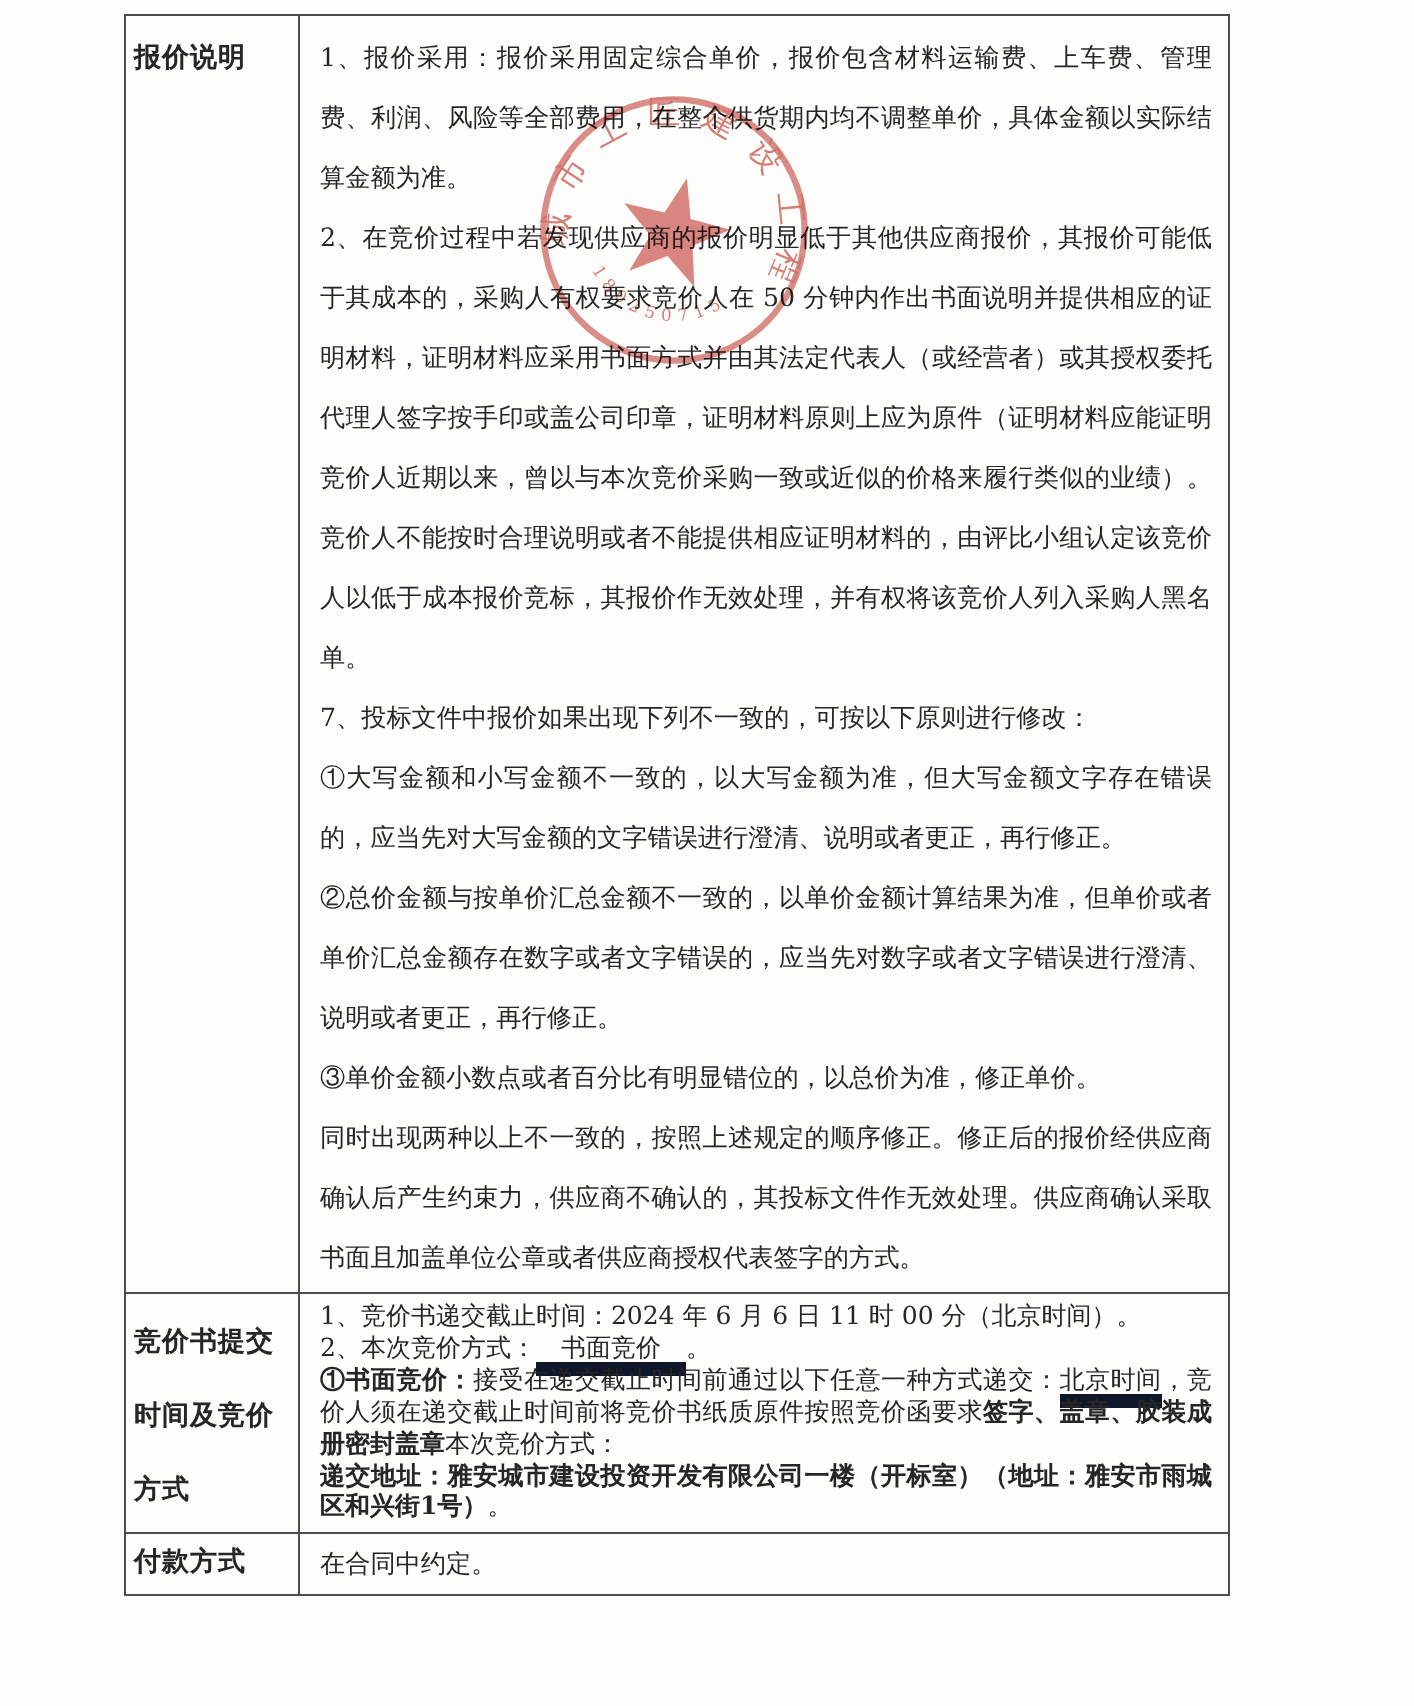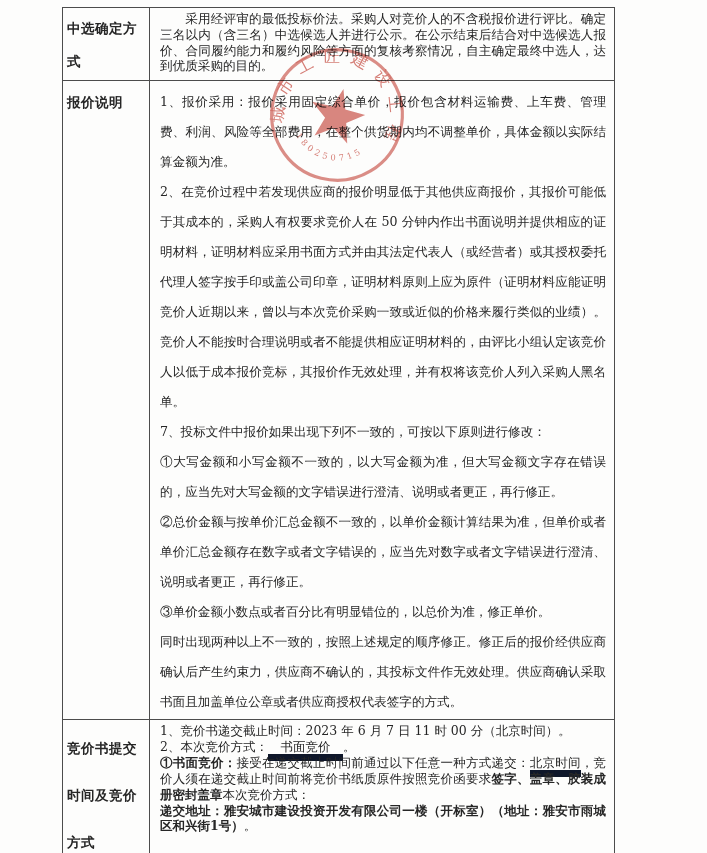--- a/index.html
+++ b/index.html
@@ -30,21 +30,21 @@
   td.content p{margin:0;}
   tr.r1{height:64px;}
   tr.r1 td.label{padding-top:4px;}
   tr.r1 td.content{line-height:15.8px;padding-top:3px;}
   tr.r1 td.content p{text-indent:2em;}
   tr.r2{height:572px;}
   tr.r2 td.label{padding-top:12px;line-height:18px;}
   tr.r2 td.content{padding-top:6px;}
   tr.r2 td.content p{line-height:30px;}
   tr.r3{height:115px;}
-  tr.r3 td.label{padding-top:6px;line-height:47px;font-family:Liberation Mono, monospace;}
+  tr.r3 td.label{padding-top:6px;line-height:37px;}
   tr.r3 td.content{padding-top:3px;}
   tr.r3 td.content p{line-height:15.9px;font-size:12.5px;}
   tr.r4{height:31px;}
   tr.r4 td.label{line-height:27px;padding-top:1px;}
   tr.r4 td.content{line-height:27px;padding-top:1px;}
   .b{font-weight:bold;}
   .u{border-bottom:7px solid #0f172a;}
   .seal{
     position:absolute;left:248px;top:26px;width:178px;height:178px;
     transform:rotate(14deg);
@@ -52,42 +52,36 @@
   }
   .seal text{font-family:"DejaVu Serif","Liberation Serif",serif;}
 </style>
 </head>
 <body>
 
 <div class="page">
 
   <table class="doc">
     <tbody>
-        <tr class="r1">
-      <td class="label">中选确定方式</td>
-      <td class="content">
-        <p>采用经评审的最低投标价法。采购人对竞价人的不含税报价进行评比。确定三名以内（含三名）中选候选人并进行公示。在公示结束后结合对中选候选人报价、合同履约能力和履约风险等方面的复核考察情况，自主确定最终中选人，达到优质采购的目的。</p>
-      </td>
-    </tr>
     <tr class="r2">
       <td class="label">报价说明</td>
       <td class="content">
             <p><span>1、报价采用：报价采用固定综合单价，报价包含材料运输费、上车费、管理费、利润、风险等全部费用，在整个供货期内均不调整单价，具体金额以实际结算金额为准。</span></p>
             <p><span>2、在竞价过程中若发现供应商的报价明显低于其他供应商报价，其报价可能低于其成本的，采购人有权要求竞价人在 50 分钟内作出书面说明并提供相应的证明材料，证明材料应采用书面方式并由其法定代表人（或经营者）或其授权委托代理人签字按手印或盖公司印章，证明材料原则上应为原件（证明材料应能证明竞价人近期以来，曾以与本次竞价采购一致或近似的价格来履行类似的业绩）。竞价人不能按时合理说明或者不能提供相应证明材料的，由评比小组认定该竞价人以低于成本报价竞标，其报价作无效处理，并有权将该竞价人列入采购人黑名单。</span></p>
             <p><span>7、投标文件中报价如果出现下列不一致的，可按以下原则进行修改：</span></p>
             <p><span>①大写金额和小写金额不一致的，以大写金额为准，但大写金额文字存在错误的，应当先对大写金额的文字错误进行澄清、说明或者更正，再行修正。</span></p>
             <p><span>②总价金额与按单价汇总金额不一致的，以单价金额计算结果为准，但单价或者单价汇总金额存在数字或者文字错误的，应当先对数字或者文字错误进行澄清、说明或者更正，再行修正。</span></p>
             <p><span>③单价金额小数点或者百分比有明显错位的，以总价为准，修正单价。</span></p>
             <p><span>同时出现两种以上不一致的，按照上述规定的顺序修正。修正后的报价经供应商确认后产生约束力，供应商不确认的，其投标文件作无效处理。供应商确认采取书面且加盖单位公章或者供应商授权代表签字的方式。</span></p>
           </td>
     </tr>
     <tr class="r3">
       <td class="label">竞价书提交时间及竞价方式</td>
       <td class="content">
-            <p><span>1、竞价书递交截止时间：2023 年 6 月 7 日 11 时 00 分（北京时间）。</span></p>
+            <p><span>1、竞价书递交截止时间：2024 年 6 月 6 日 11 时 00 分（北京时间）。</span></p>
             <p><span>2、本次竞价方式：</span><span class="u">　书面竞价　</span><span>。</span></p>
             <p><span class="b">①书面竞价：</span><span>接受在递交截止时间前通过以下任意一种方式递交：</span><span class="u">北京时间</span><span>，竞价人须在递交截止时间前将竞价书纸质原件按照竞价函要求</span><span class="b">签字、盖章、胶装成册密封盖章</span><span>本次竞价方式：</span></p>
             <p><span class="b">递交地址：雅安城市建设投资开发有限公司一楼（开标室）（地址：雅安市雨城区和兴街1号）</span><span>。</span></p>
           </td>
     </tr>
     <tr class="r4">
       <td class="label">付款方式</td>
       <td class="content">
         <p>在合同中约定。</p>
       </td>

